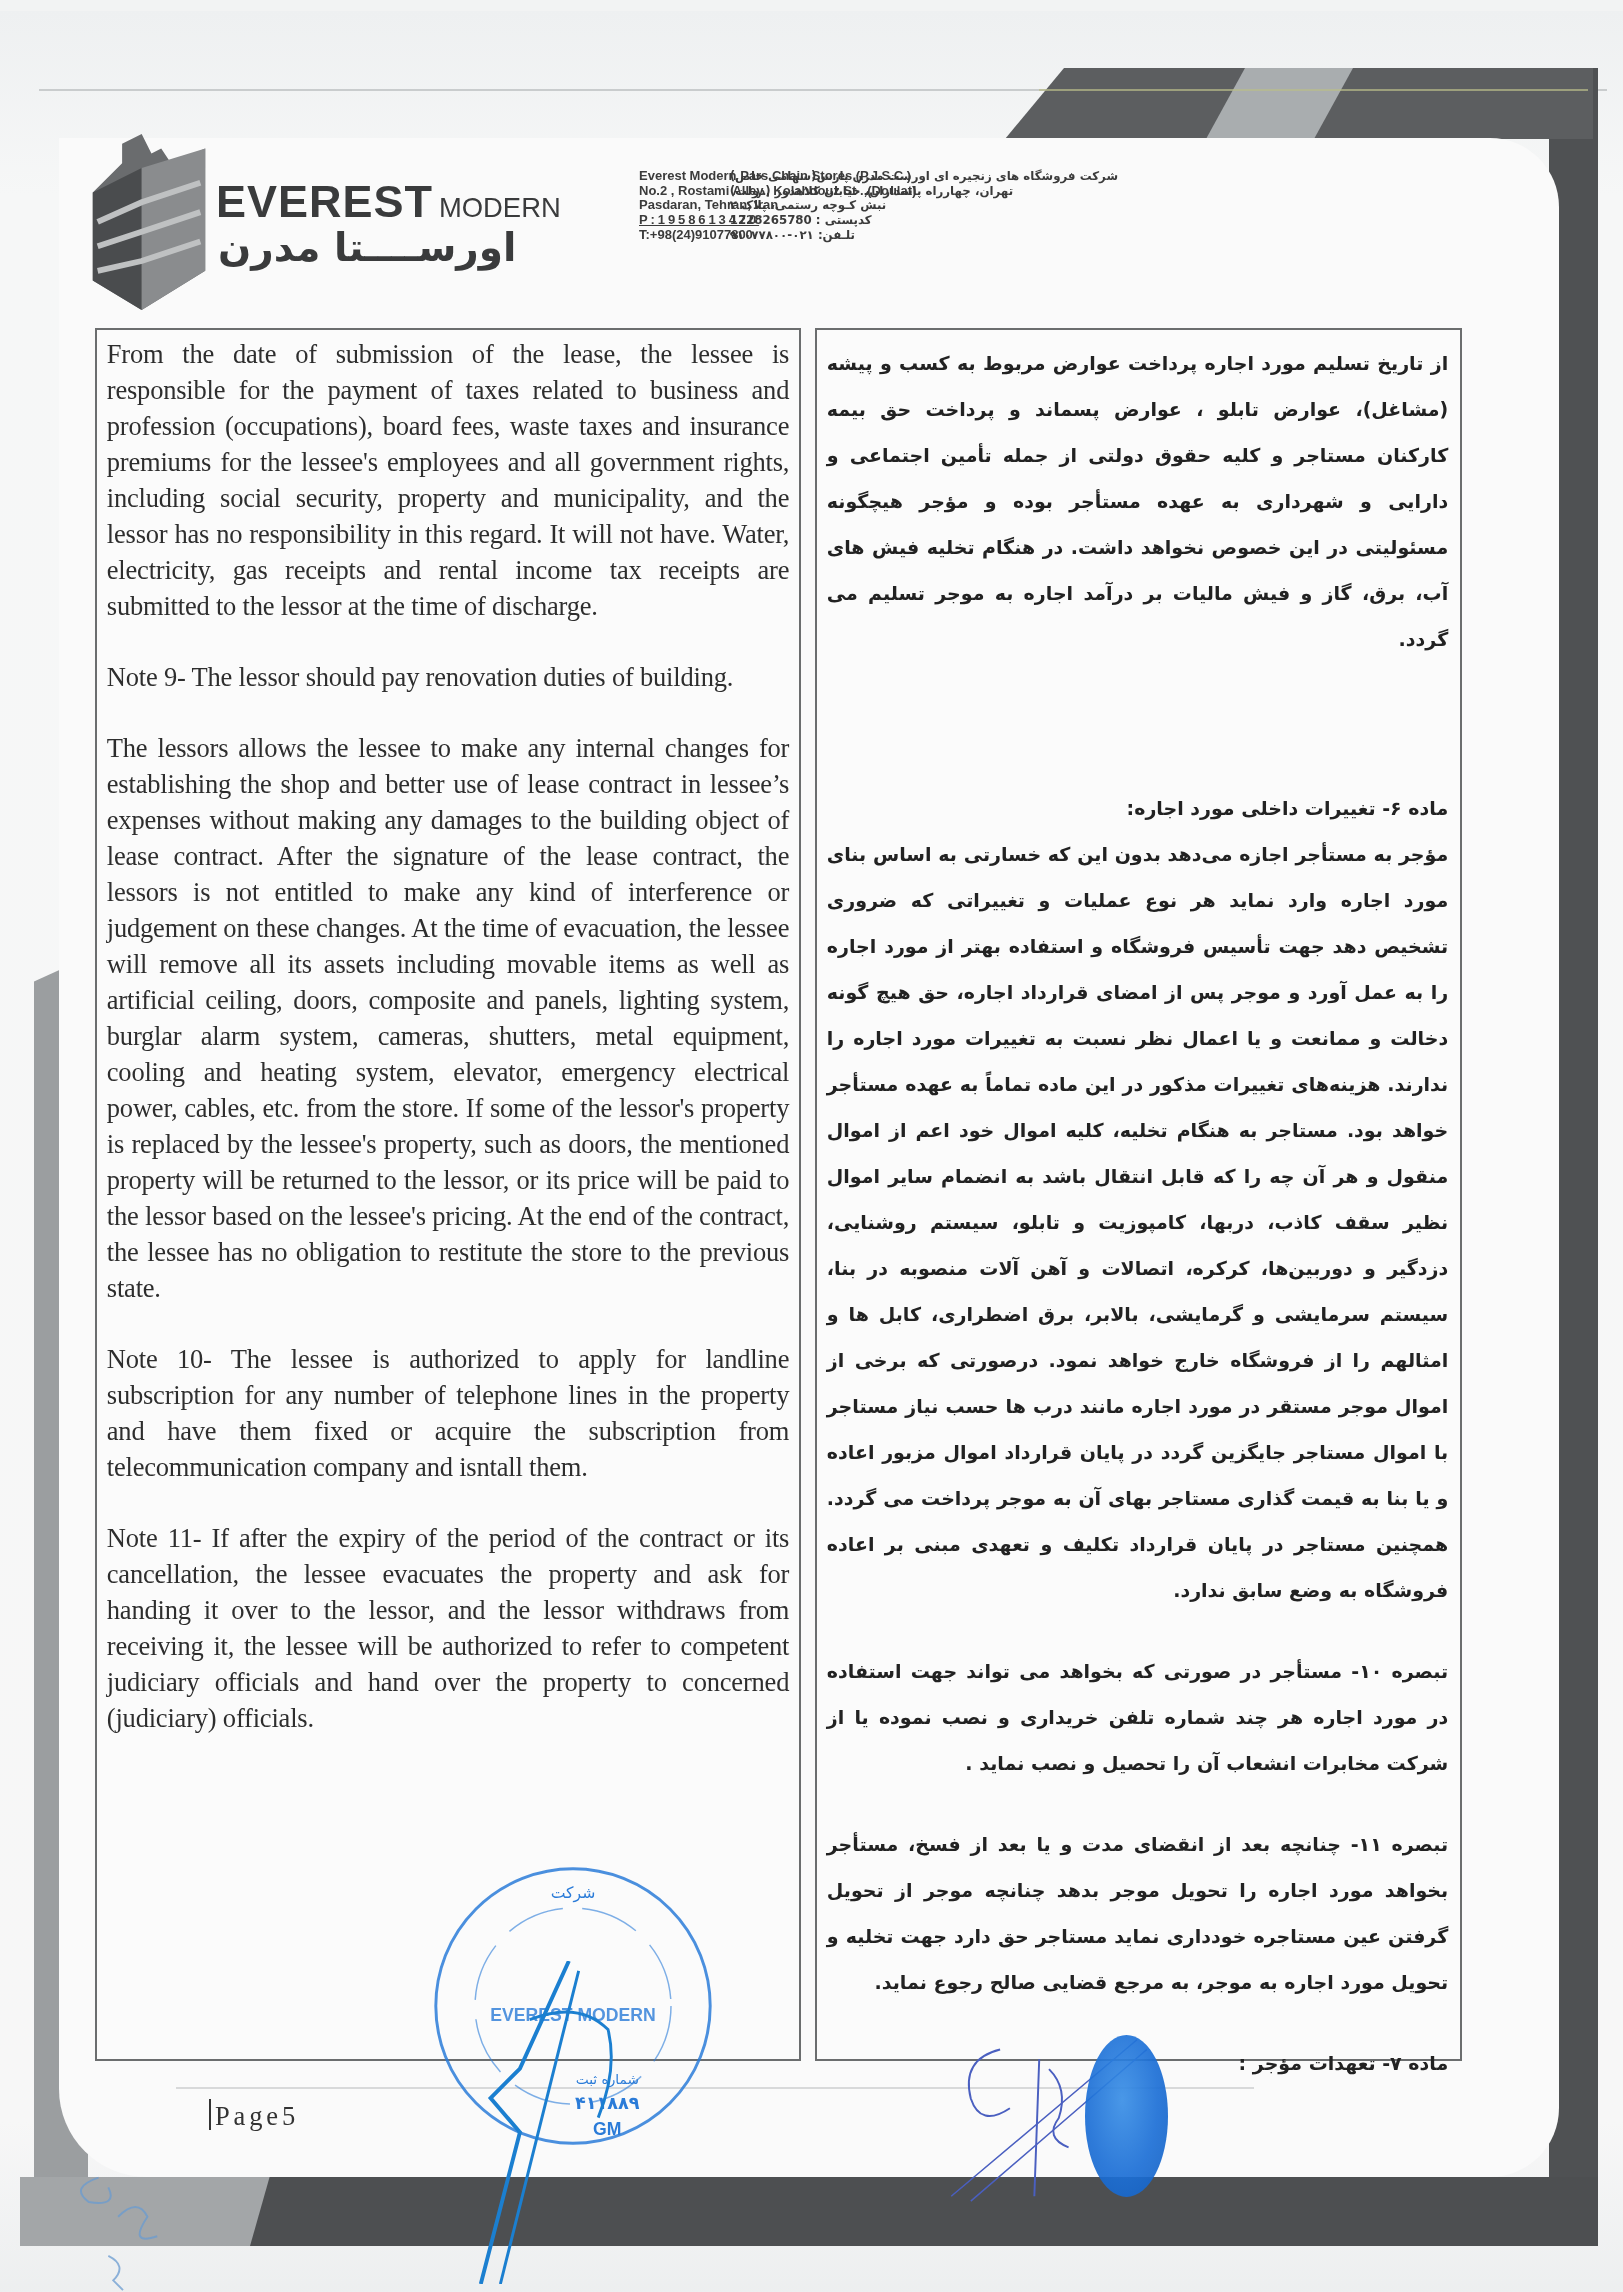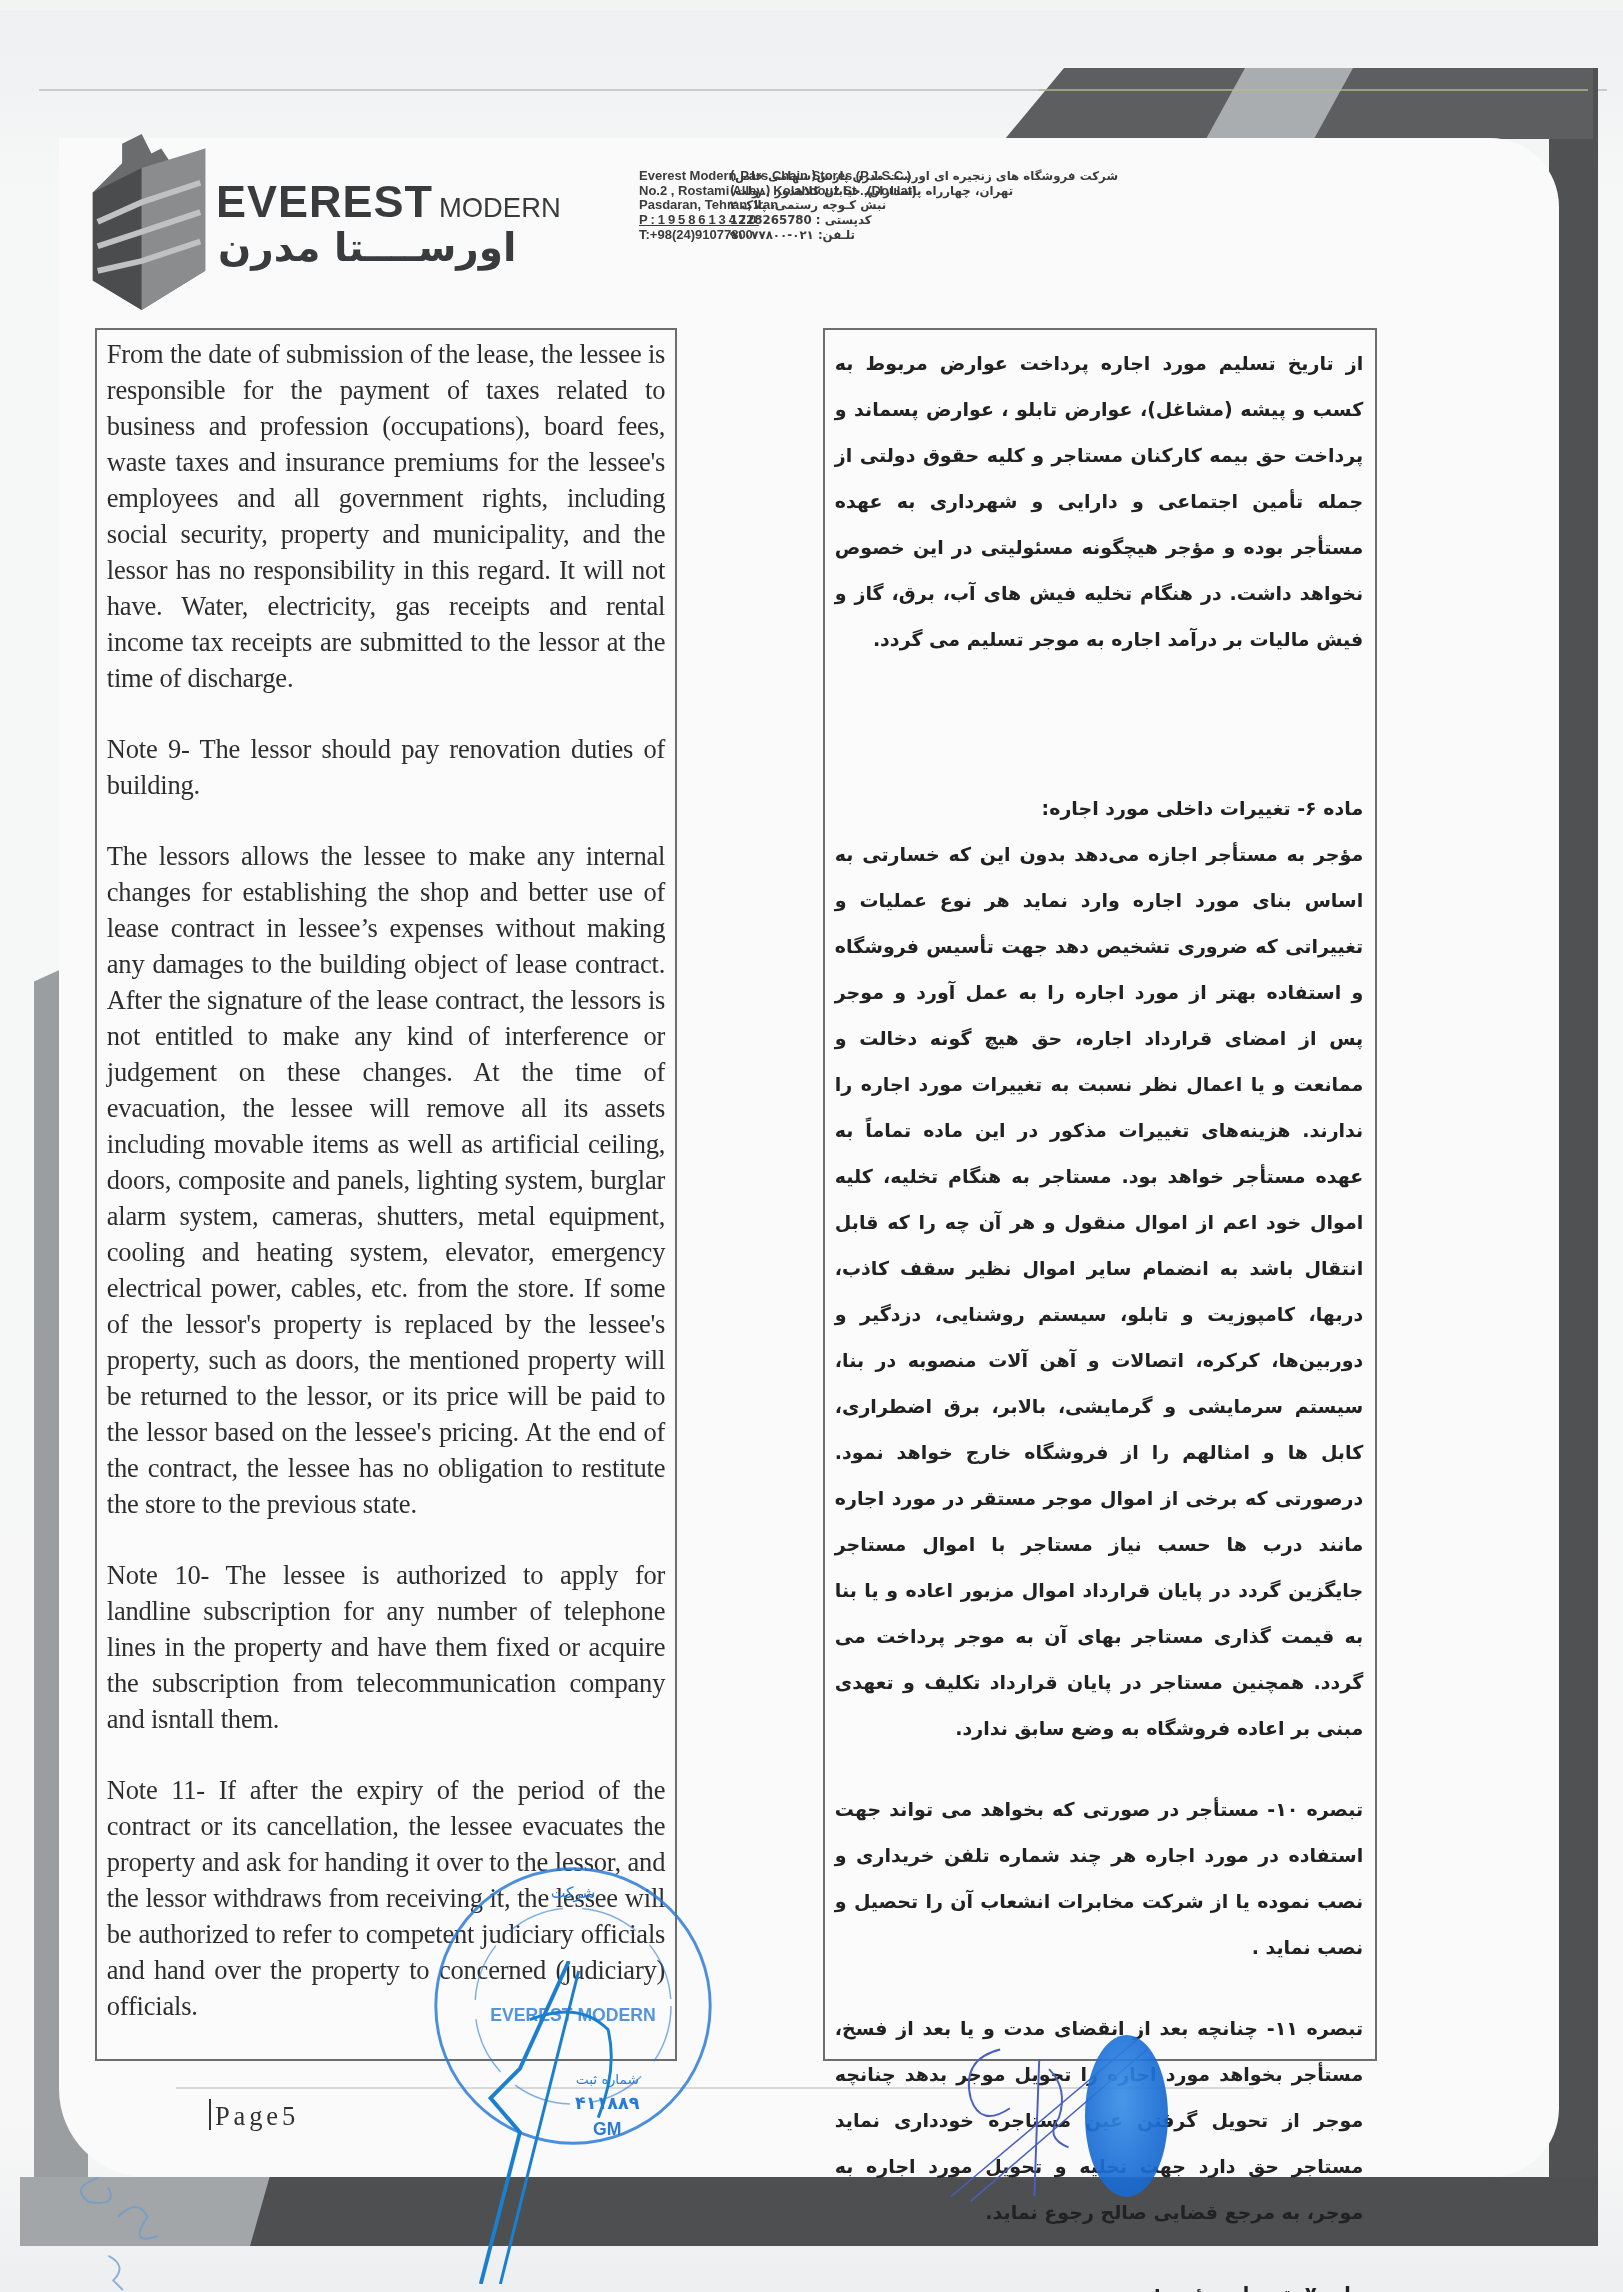--- a/index.html
+++ b/index.html
@@ -73,22 +73,22 @@
   .addr-fa {
     position: absolute; right: 505px; top: 158px; direction: rtl; text-align: left;
     font-family: "DejaVu Sans", sans-serif; font-weight: bold; color: #3b3b3b;
     font-size: 11.8px; line-height: 14.7px; white-space: nowrap;
   }
   
   .col {
     position: absolute; top: 317px; height: 1733px; box-sizing: border-box;
     border: 2px solid #6b6d6e; background: #fbfbfb;
   }
-  .col-en { left: 95px; width: 582px; padding: 5.9px 9.8px 0 9.8px; }
-  .col-fa { left: 815px; width: 554px; padding: 9.8px 11.8px 0 9.8px; direction: rtl; margin-left: 8px; }
+  .col-en { left: 95px; width: 706px; padding: 5.9px 9.8px 0 9.8px; }
+  .col-fa { left: 815px; width: 647px; padding: 9.8px 11.8px 0 9.8px; direction: rtl; }
   .en p {
     margin: 0; font-size: 26.5px; line-height: 36px; text-align: justify;
     color: #2e2e2e; letter-spacing: -0.2px;
   }
   .en .gap { height: 35px; }
   .fa p {
     margin: 0; font-family: "DejaVu Sans", sans-serif; font-weight: bold;
     font-size: 19px; line-height: 46px; text-align: justify; color: #222;
   }
   .fa .gap1 { height: 41px; }

